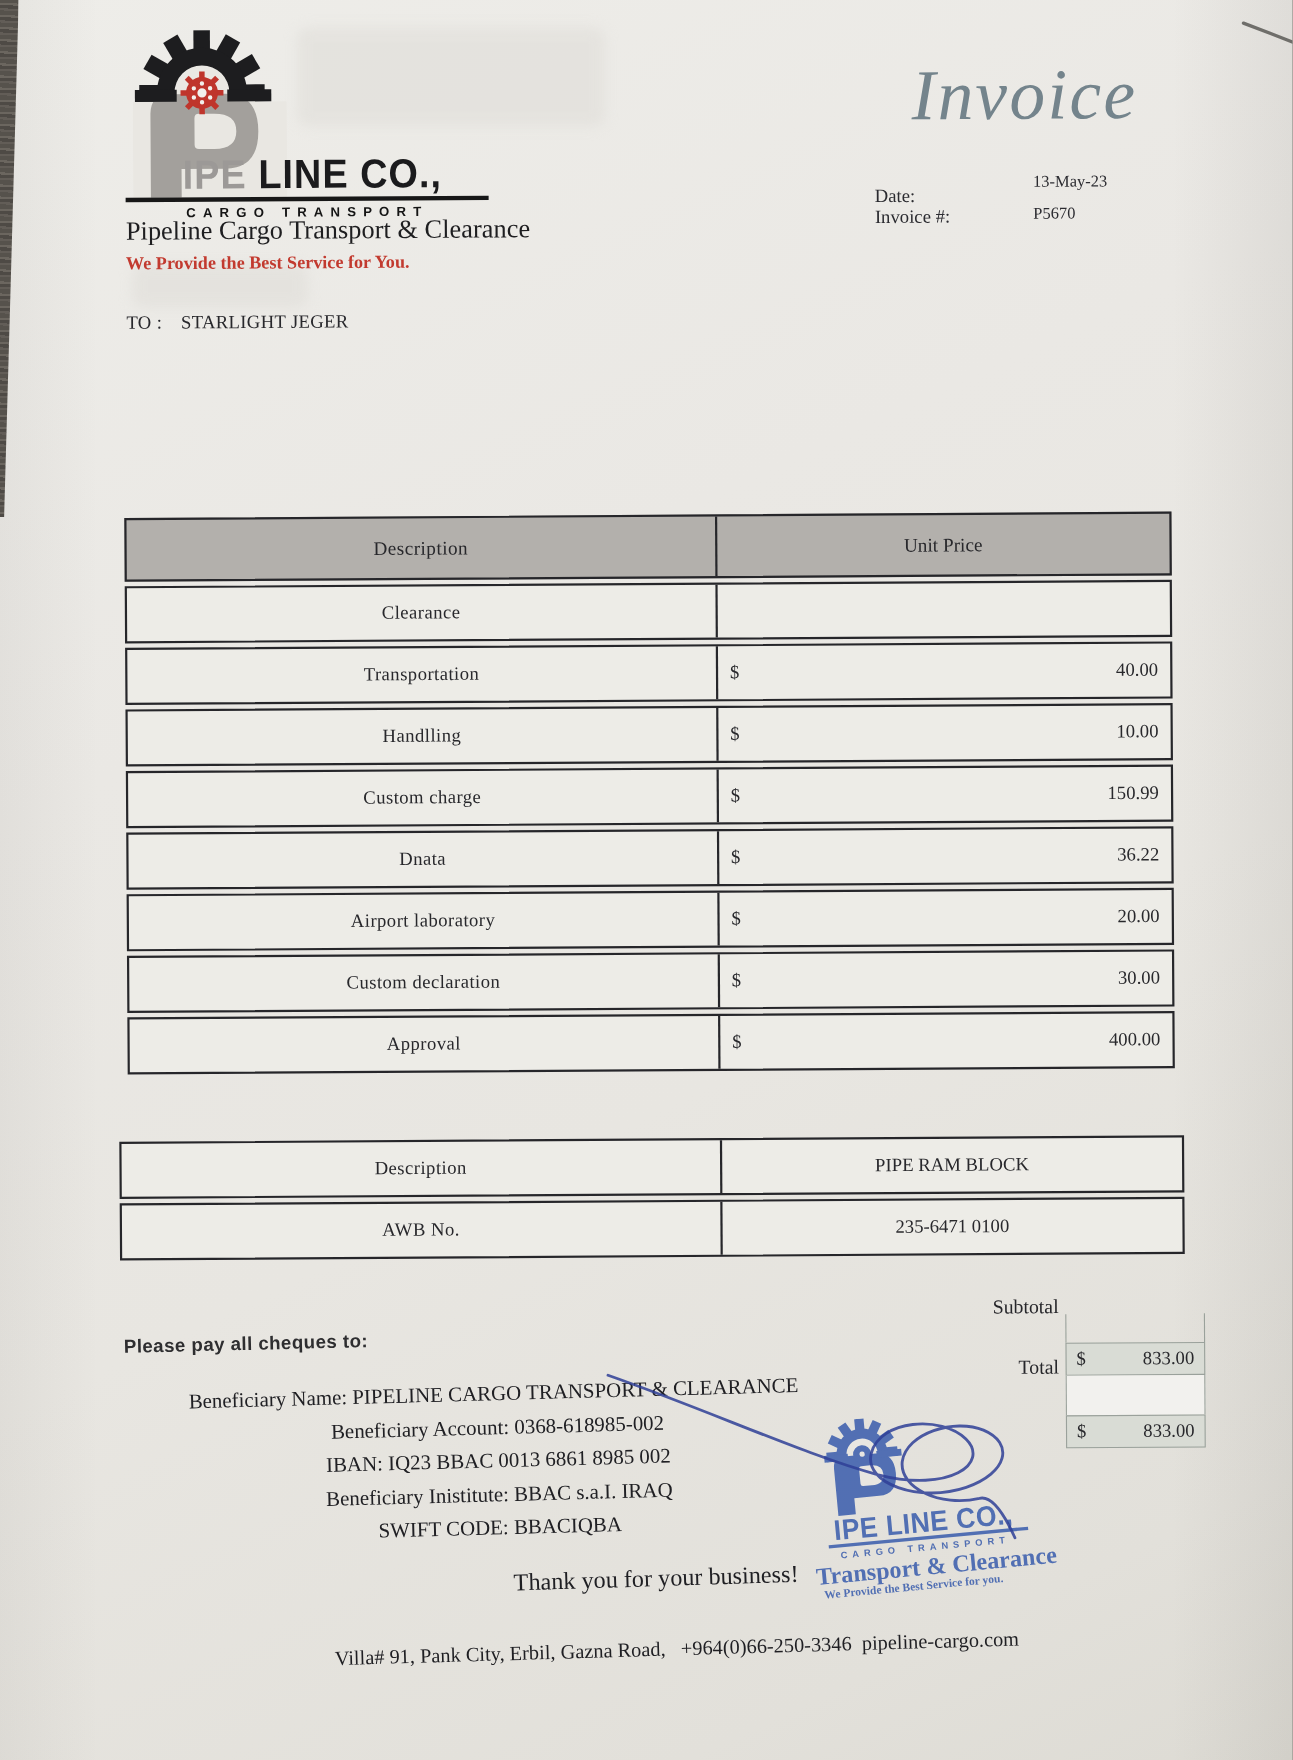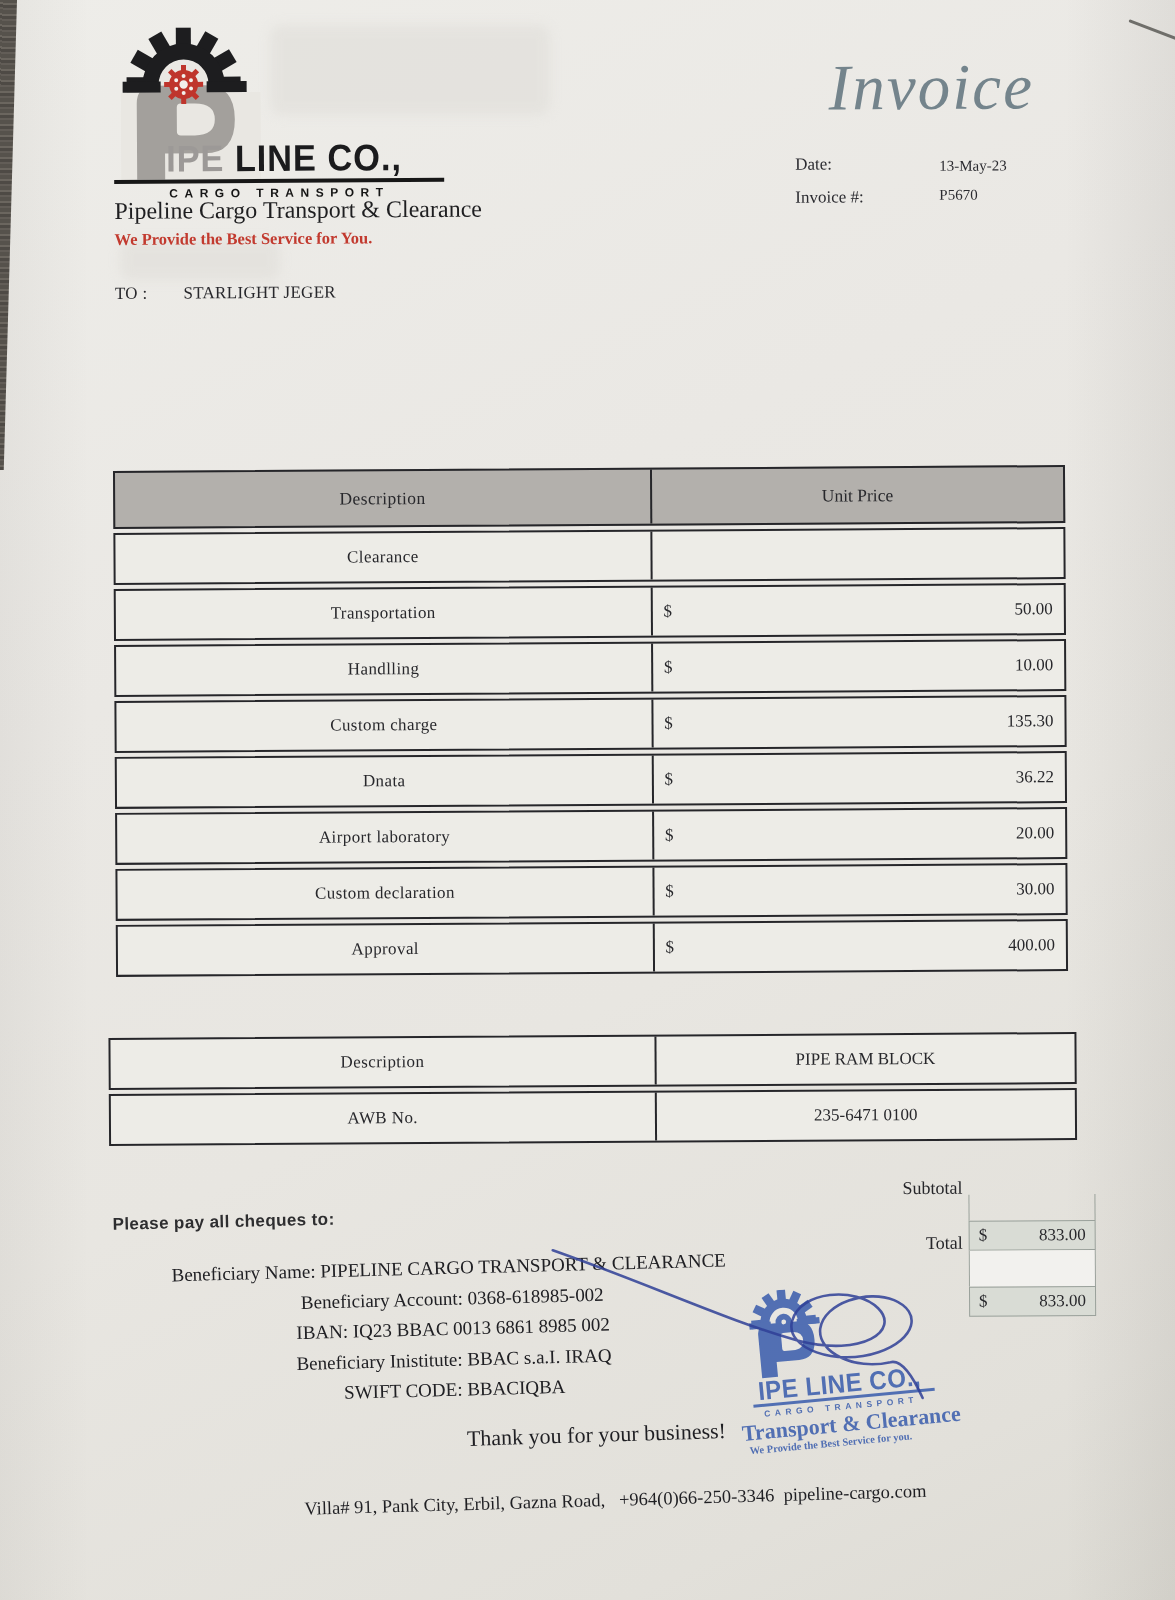--- a/index.html
+++ b/index.html
@@ -26,21 +26,21 @@
     font-weight:800;font-size:37px;letter-spacing:1px;transform:scaleX(.93);transform-origin:left;
     white-space:nowrap;}
   .logo-word .ipe{color:#9c9997;}
   .logo-word .rest{color:#1b1b1d;}
   .logo-underline{position:absolute;left:118px;top:177px;width:330px;height:4px;background:#171717;}
   .logo-cargo{position:absolute;left:173px;top:184px;font-family:"Liberation Sans",sans-serif;
     font-weight:700;font-size:12px;letter-spacing:6.5px;color:#151515;white-space:nowrap;}
   .company-line{position:absolute;left:118px;top:195px;font-size:24px;color:#1e1e20;}
   .tagline{position:absolute;left:118px;top:227px;font-size:16.5px;font-weight:bold;color:#c23a2f;}
   .bill-to{position:absolute;left:118px;top:281px;font-size:17px;letter-spacing:.3px;}
-  .bill-to .name{margin-left:36px;}
+  .bill-to .name{margin-left:17px;}
 
   .inv-title{position:absolute;left:833px;top:52px;font-size:65px;font-style:italic;
     color:#74848c;letter-spacing:2px;}
   .meta-label{position:absolute;font-size:17px;color:#2b2b30;}
   .meta-value{position:absolute;font-size:15px;color:#2b2b30;}
 
   
   .charges{position:absolute;left:115px;top:468px;width:952px;}
   .ship{position:absolute;left:107px;top:1035px;width:968px;}
   .t-row{display:flex;border:2px solid #26262a;margin-bottom:4px;background:#edece7;height:52px;
@@ -150,21 +150,21 @@
   </svg>
 
   <div class="logo-word"><span class="ipe">IPE</span> <span class="rest">LINE CO.,</span></div>
   <div class="logo-underline"></div>
   <div class="logo-cargo">CARGO TRANSPORT</div>
   <div class="company-line">Pipeline Cargo Transport &amp; Clearance</div>
   <div class="tagline">We Provide the Best Service for You.</div>
   <div class="bill-to"><span>TO :</span><span class="name">STARLIGHT JEGER</span></div>
 
   <div class="inv-title">Invoice</div>
-  <div class="meta-label" style="left:799px;top:156px;">Date:</div>
+  <div class="meta-label" style="left:799px;top:170px;">Date:</div>
   <div class="meta-value" style="left:943px;top:160px;">13-May-23</div>
   <div class="meta-label" style="left:799px;top:189px;">Invoice #:</div>
   <div class="meta-value" style="left:943px;top:189px;">P5670</div>
 
   <div class="charges">
     <div class="t-row t-head">
       <div class="c1">Description</div>
       <div class="c2 center">Unit Price</div>
     </div>
     <div>
@@ -173,37 +173,37 @@
     <div class="c2">
       <span></span>
       <span></span>
     </div>
   </div>
 
   <div class="t-row">
     <div class="c1">Transportation</div>
     <div class="c2">
       <span>$</span>
-      <span>50.00</span>
+      <span>40.00</span>
     </div>
   </div>
 
   <div class="t-row">
     <div class="c1">Handlling</div>
     <div class="c2">
       <span>$</span>
       <span>10.00</span>
     </div>
   </div>
 
   <div class="t-row">
     <div class="c1">Custom charge</div>
     <div class="c2">
       <span>$</span>
-      <span>135.30</span>
+      <span>150.99</span>
     </div>
   </div>
 
   <div class="t-row">
     <div class="c1">Dnata</div>
     <div class="c2">
       <span>$</span>
       <span>36.22</span>
     </div>
   </div>

